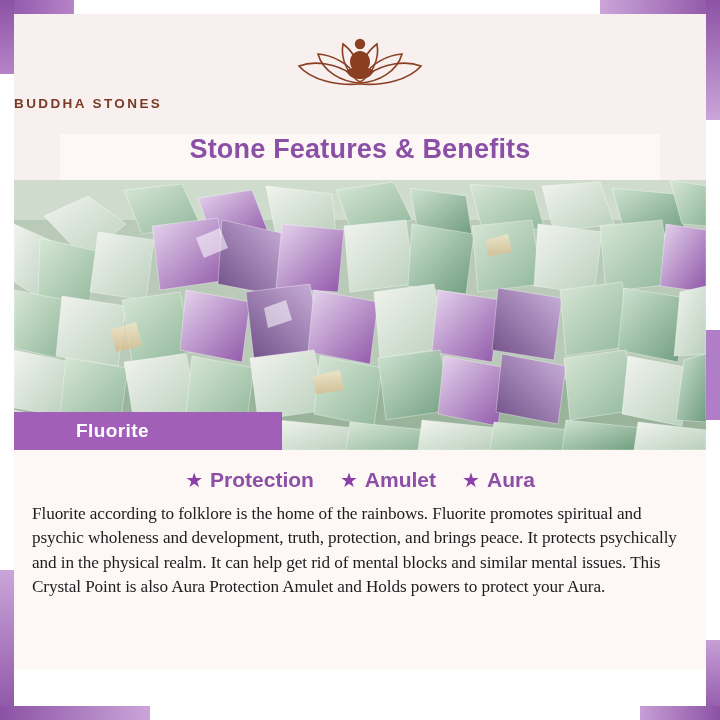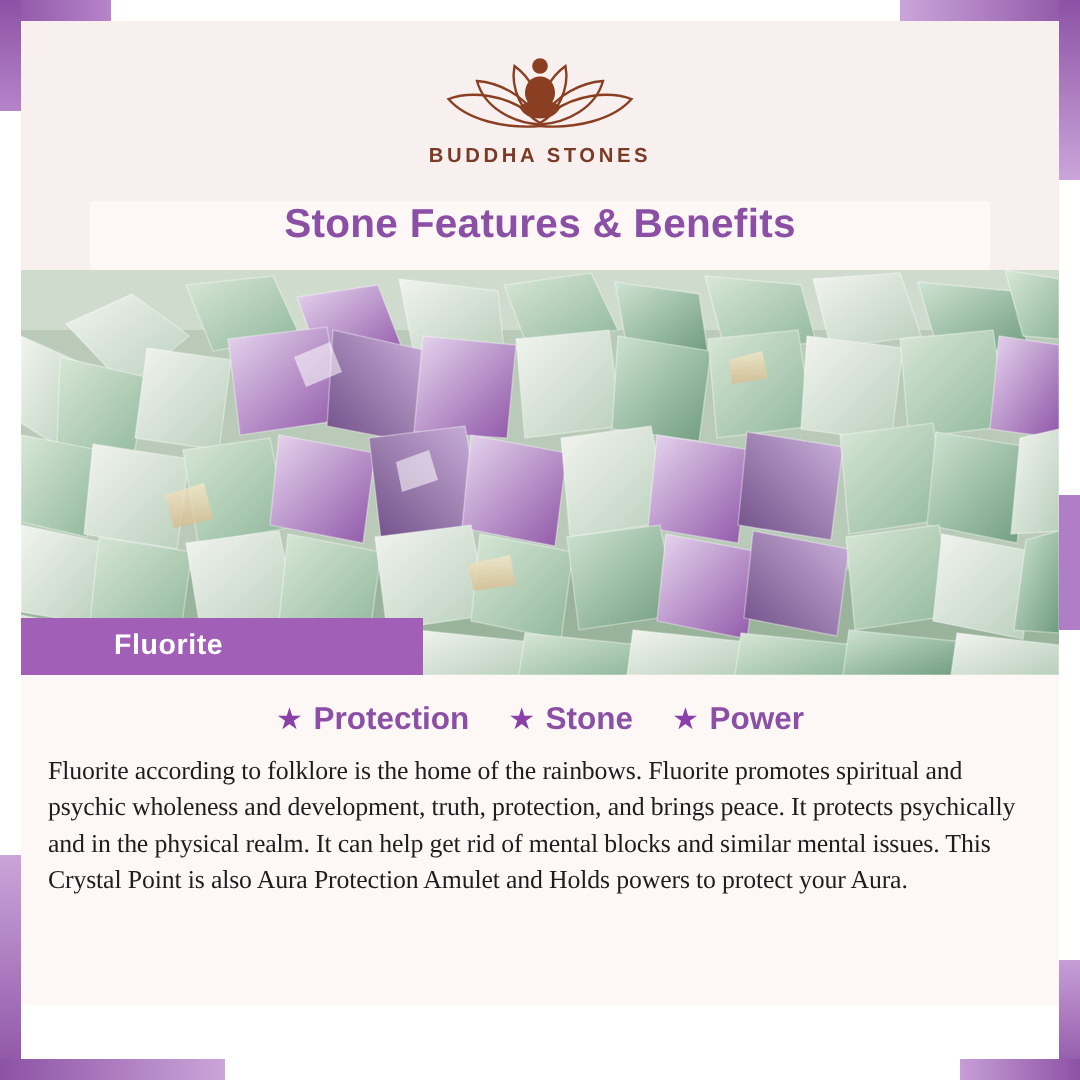--- a/index.html
+++ b/index.html
@@ -84,21 +84,21 @@
     height: 166px;
     background: #f7f0ef;
     box-sizing: border-box;
     overflow: hidden;
   }
   .brand {
     position: absolute;
     left: 0;
     top: 16px;
     width: 692px;
-    text-align: center;
+    text-align: left;
   }
   .lotus-logo {
     display: block;
     margin: 0 auto;
     width: 150px;
     height: 62px;
   }
   .brand-name {
     margin-top: 4px;
     font-size: 13.5px;
@@ -366,24 +366,24 @@
   </div>
 
   <div class="body-panel">
     <div class="benefits">
       <div class="benefit">
         <span class="star">★</span>
         <span class="benefit-label">Protection</span>
       </div>
       <div class="benefit">
         <span class="star">★</span>
-        <span class="benefit-label">Stone</span>
+        <span class="benefit-label">Amulet</span>
       </div>
       <div class="benefit">
         <span class="star">★</span>
-        <span class="benefit-label">Power</span>
+        <span class="benefit-label">Aura</span>
       </div>
     </div>
     <div class="description">Fluorite according to folklore is the home of the rainbows. Fluorite promotes spiritual and psychic wholeness and development, truth, protection, and brings peace. It protects psychically and in the physical realm. It can help get rid of mental blocks and similar mental issues. This Crystal Point is also Aura Protection Amulet and Holds powers to protect your Aura.</div>
   </div>
 
   <div class="footer-strip"></div>
 </div>
 
 </body></html>

